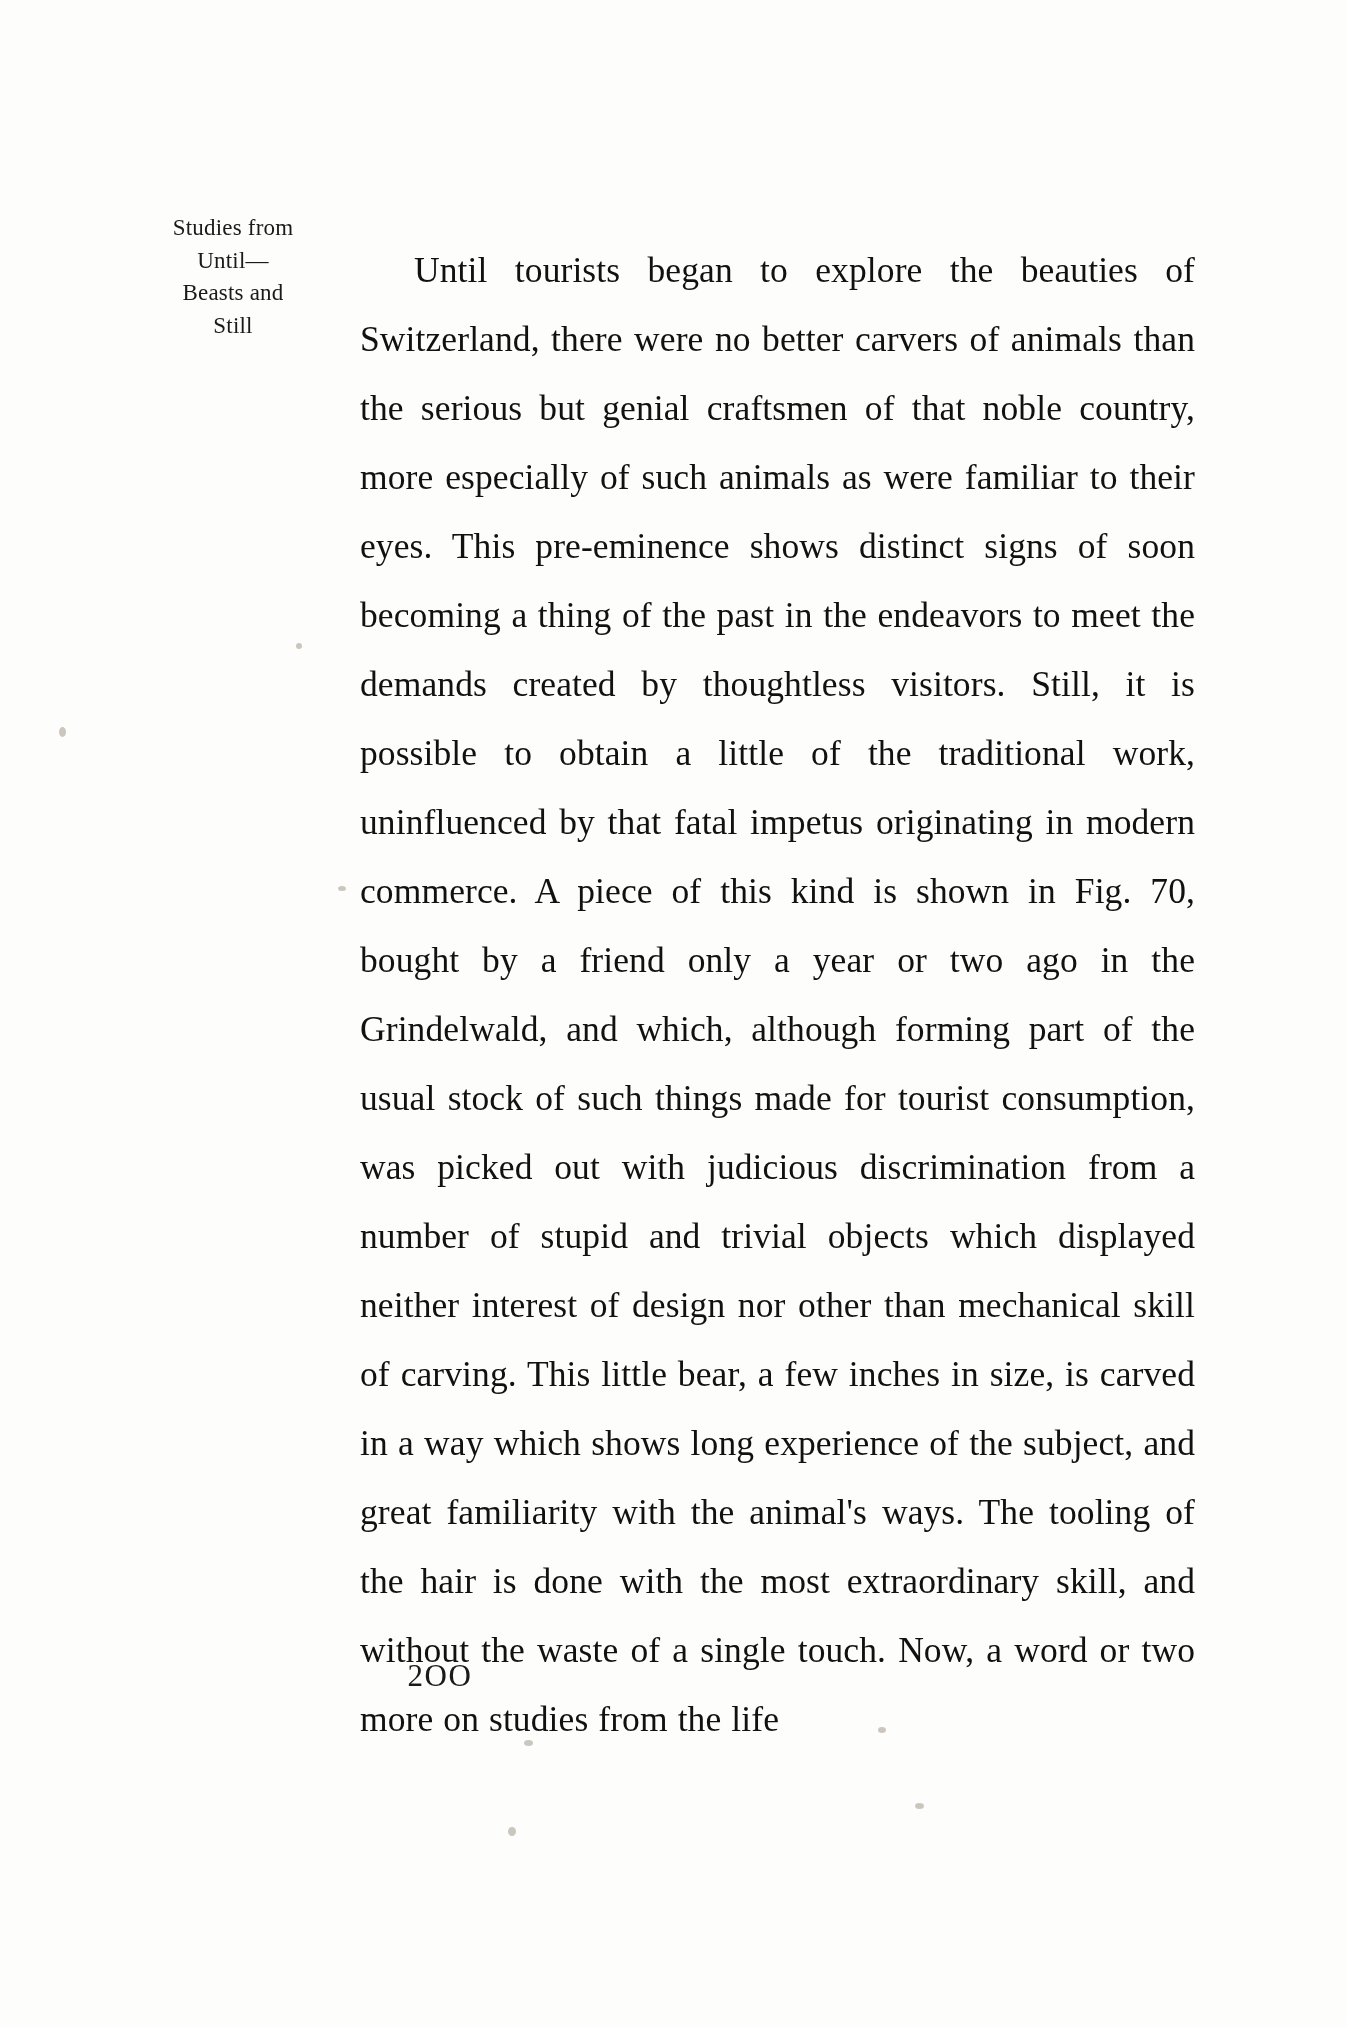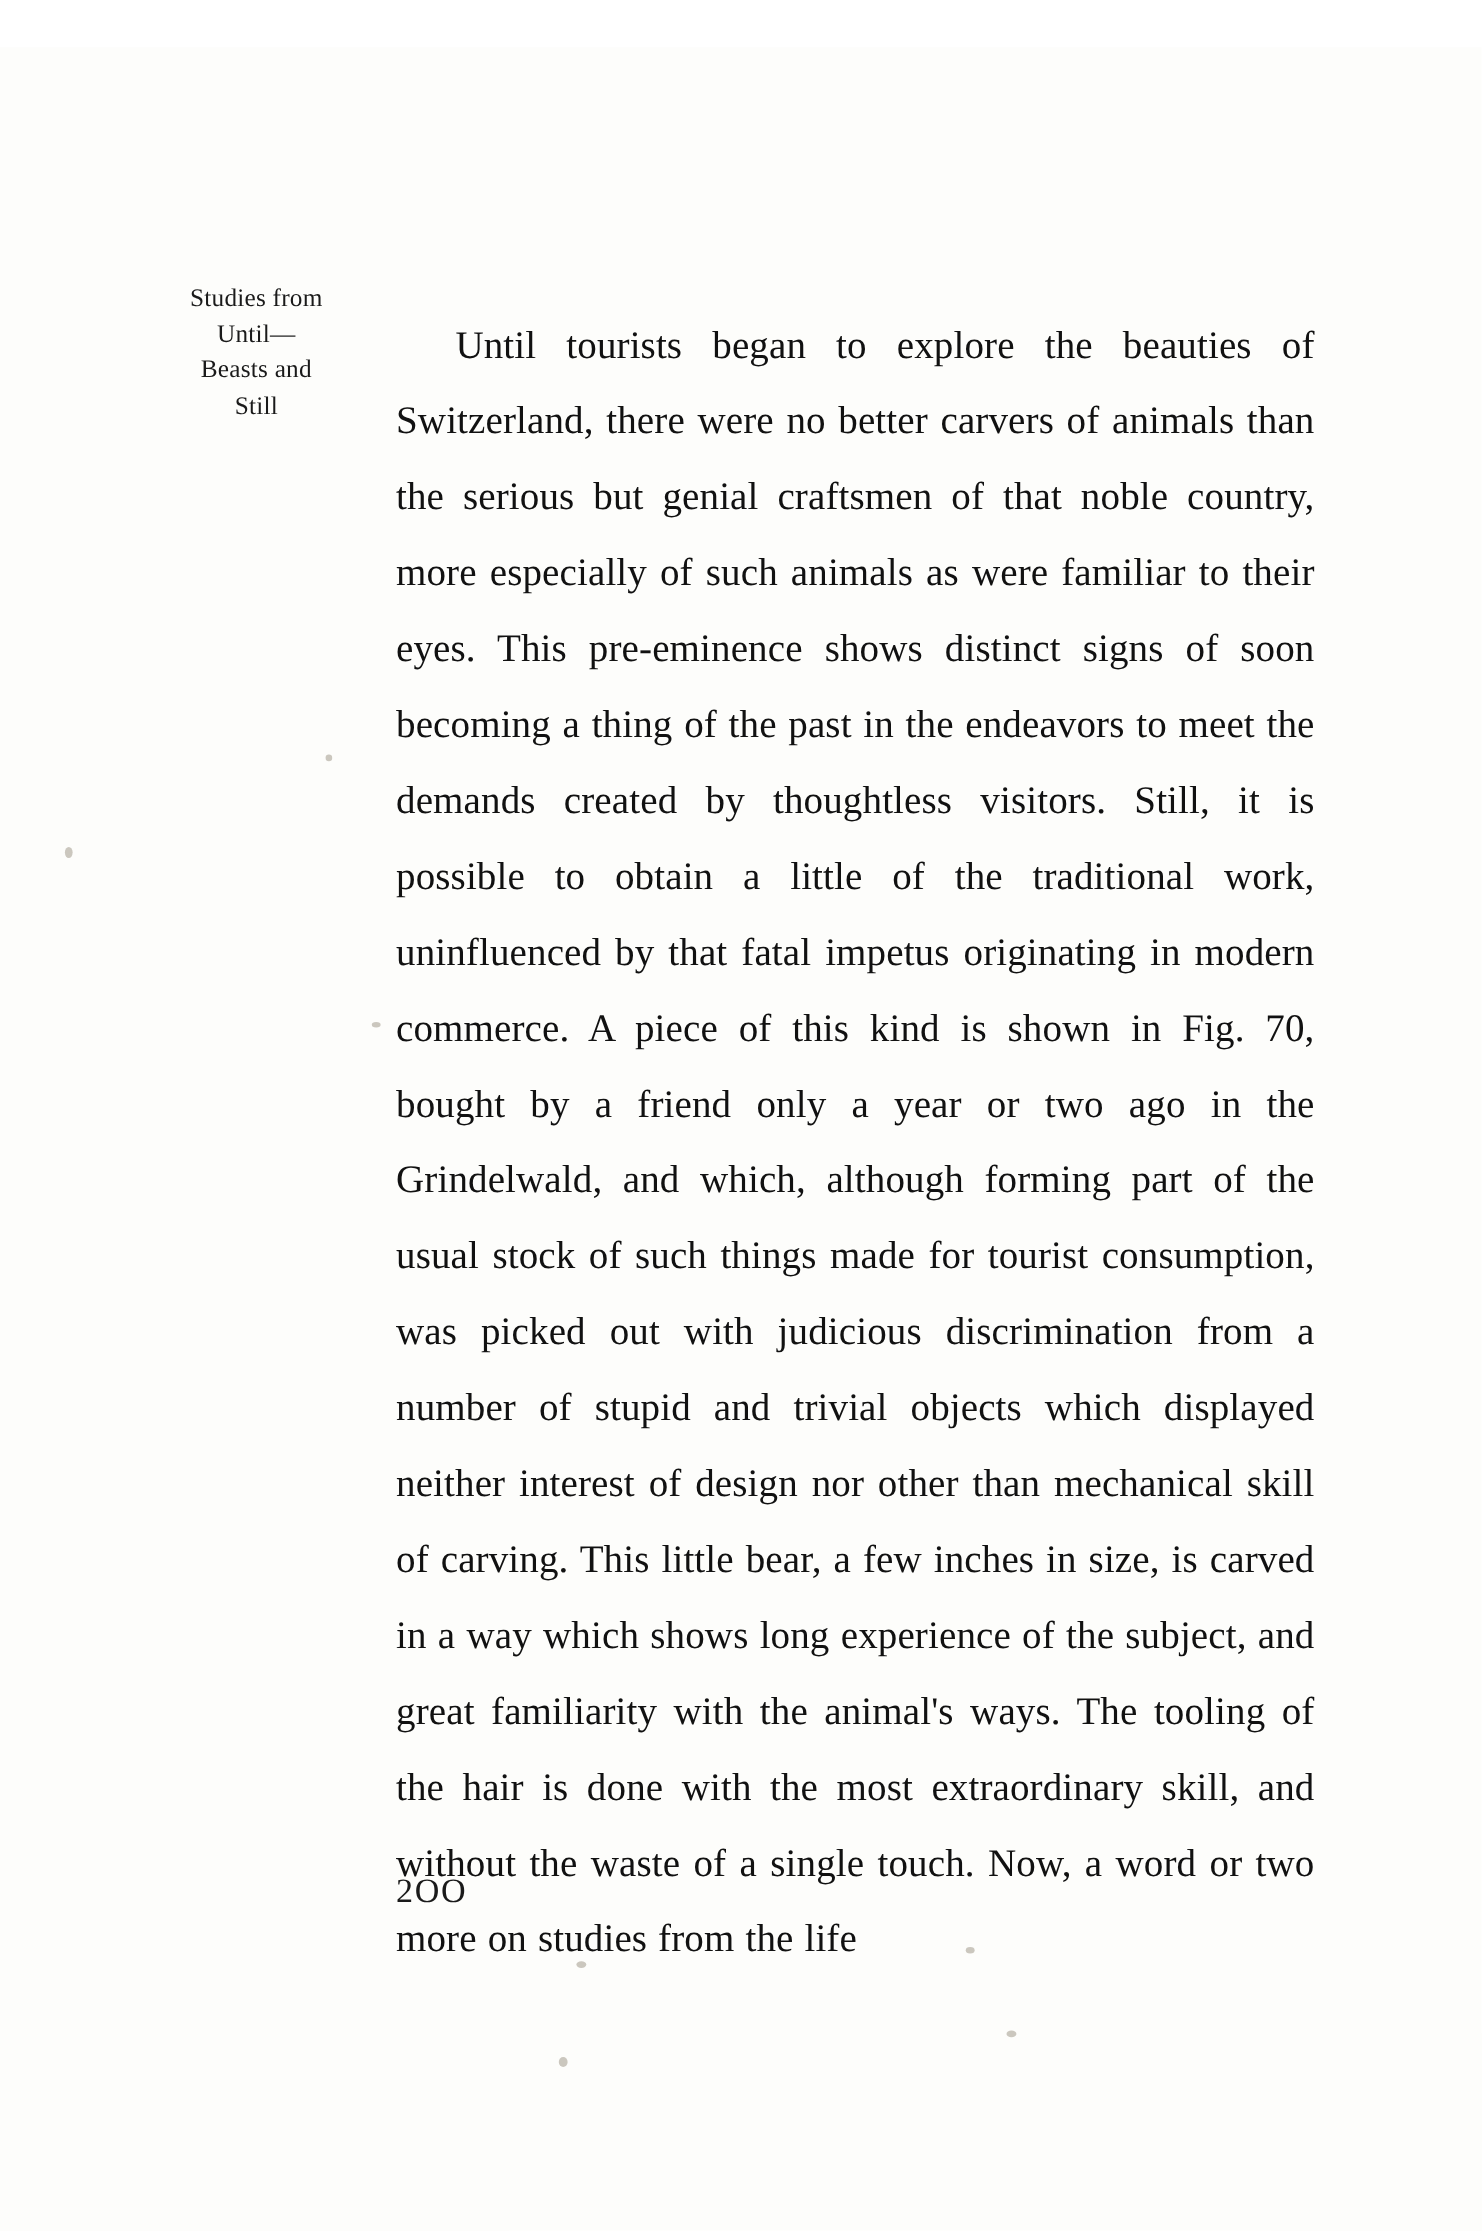--- a/index.html
+++ b/index.html
@@ -12,21 +12,20 @@
     height: 2028px;
     position: relative;
     font-family: "Liberation Serif", serif;
     color: #121212;
     overflow: hidden;
   }
   .page {
     position: absolute;
     inset: 0;
     background: #fdfdfb;
-    margin-top: 43px;
   }
   
   .marginalia {
     position: absolute;
     left: 158px;
     top: 212px;
     width: 150px;
     text-align: center;
     font-family: "Liberation Serif", serif;
     font-size: 23px;
@@ -58,21 +57,21 @@
   .body-text .indent {
     display: inline-block;
     width: 54px;
   }
   
   .folio {
     position: absolute;
     left: 360px;
     top: 1658px;
     width: 160px;
-    text-align: left;
+    text-align: center;
     font-family: "Liberation Serif", serif;
     font-size: 31px;
     letter-spacing: 1.5px;
     color: #1a1a1a;
   }
   
   .speck {
     position: absolute;
     background: #b9b4a9;
     border-radius: 50%;

